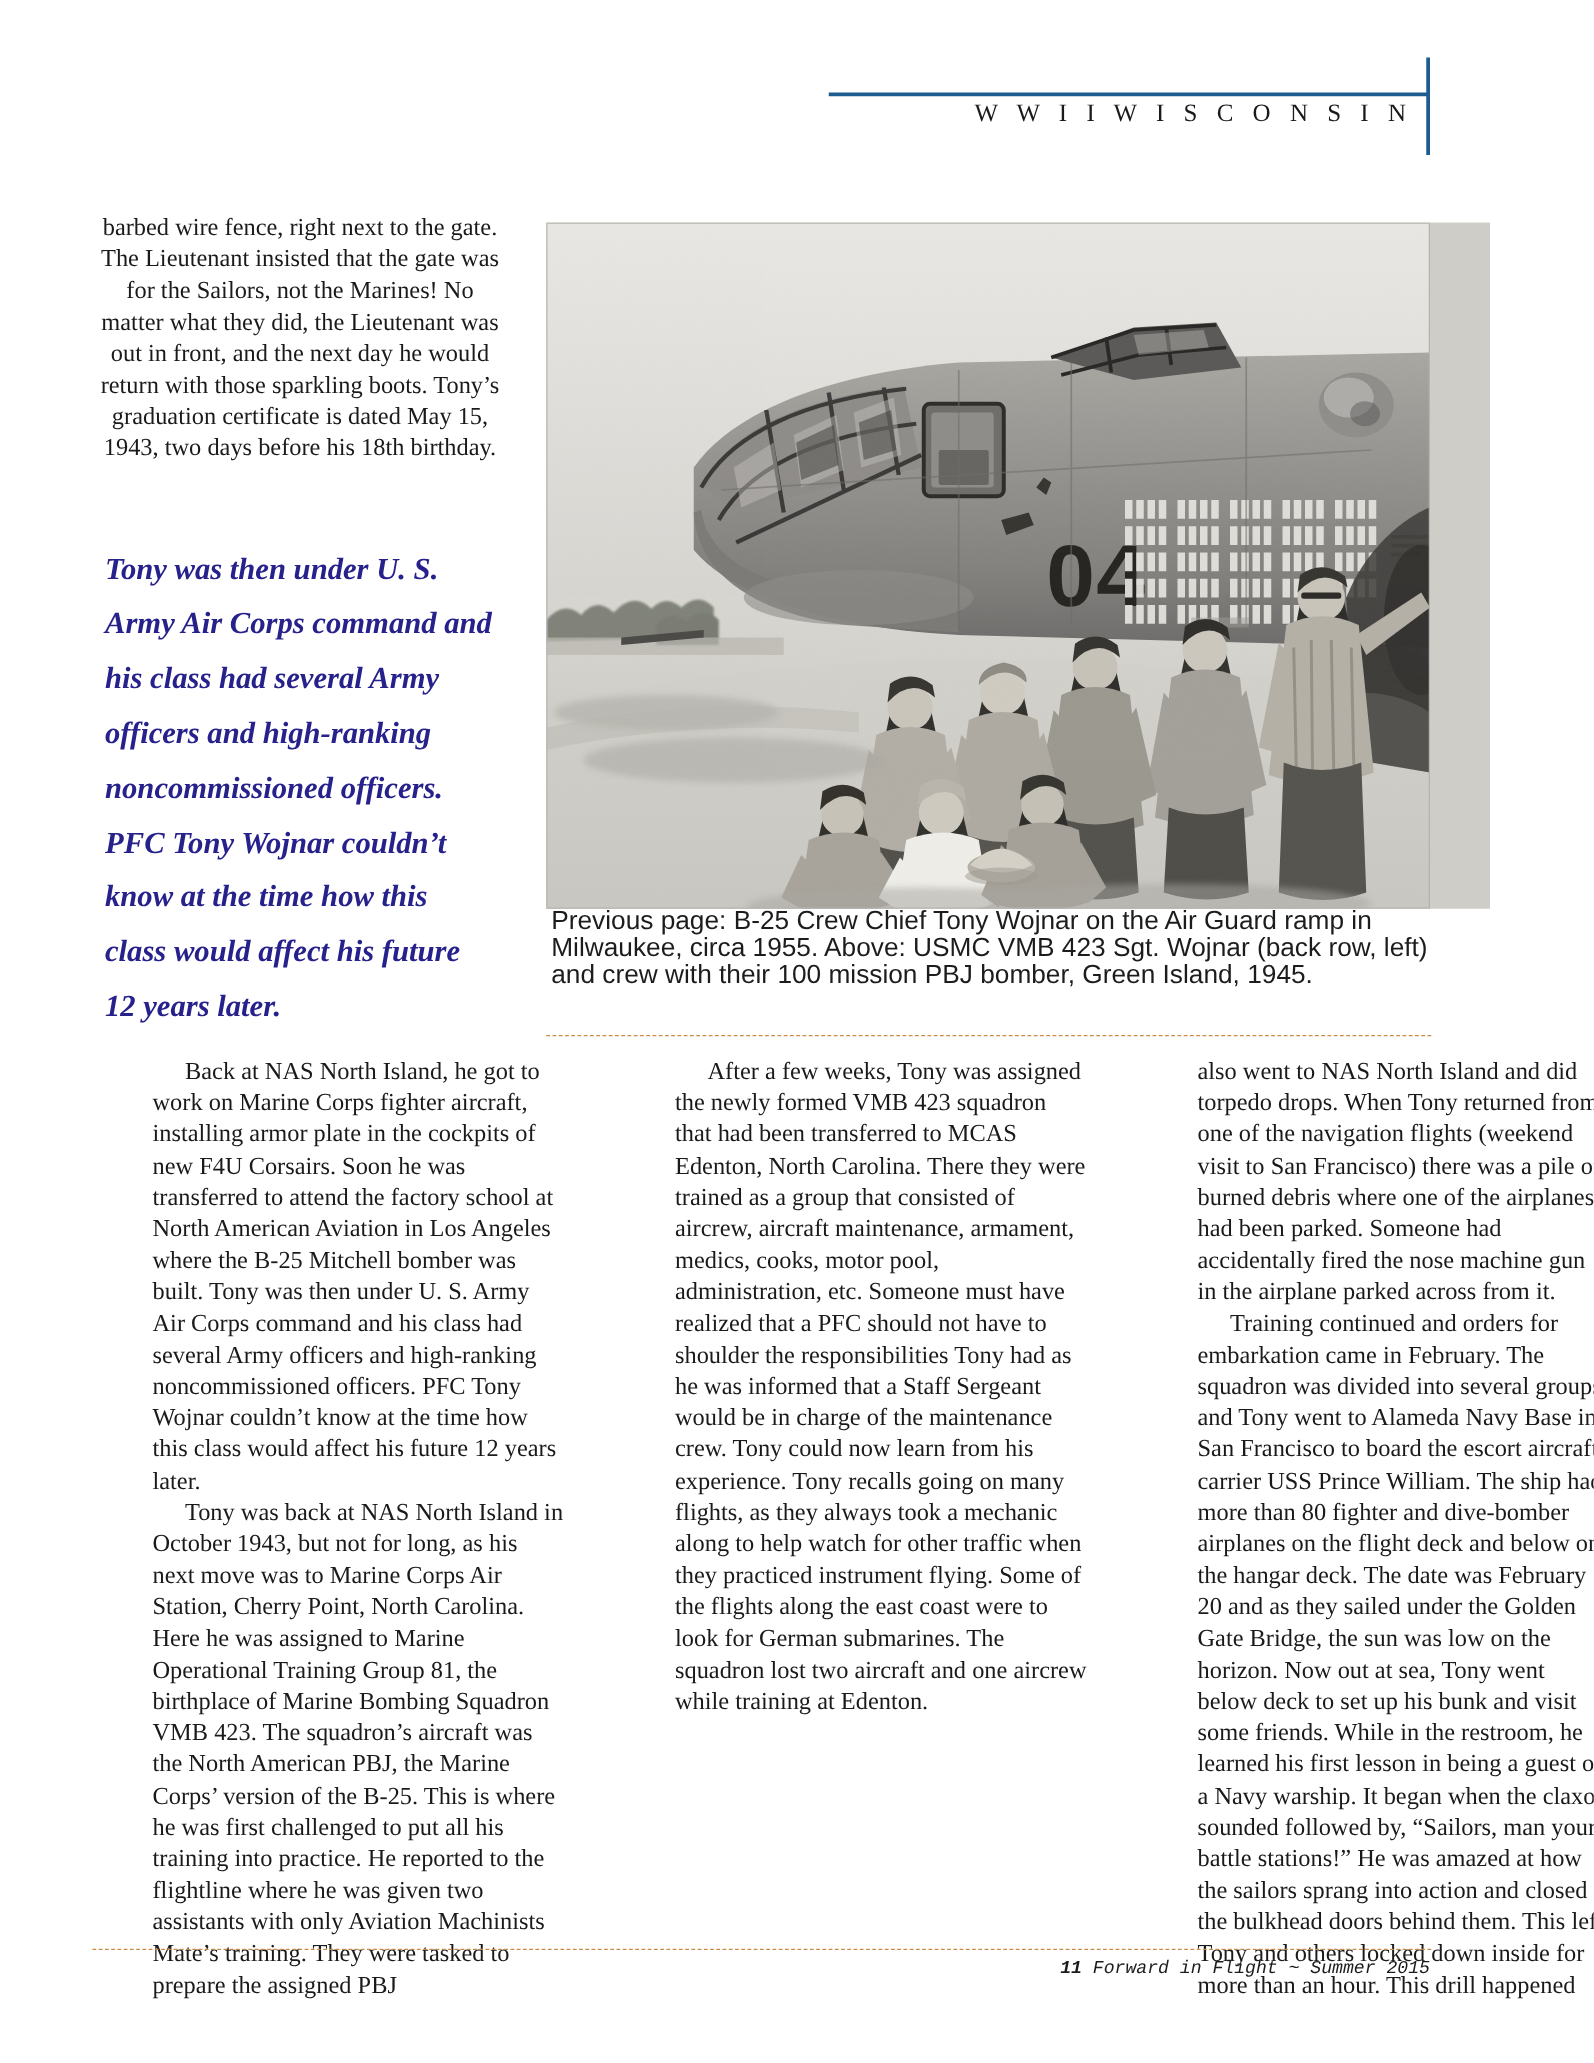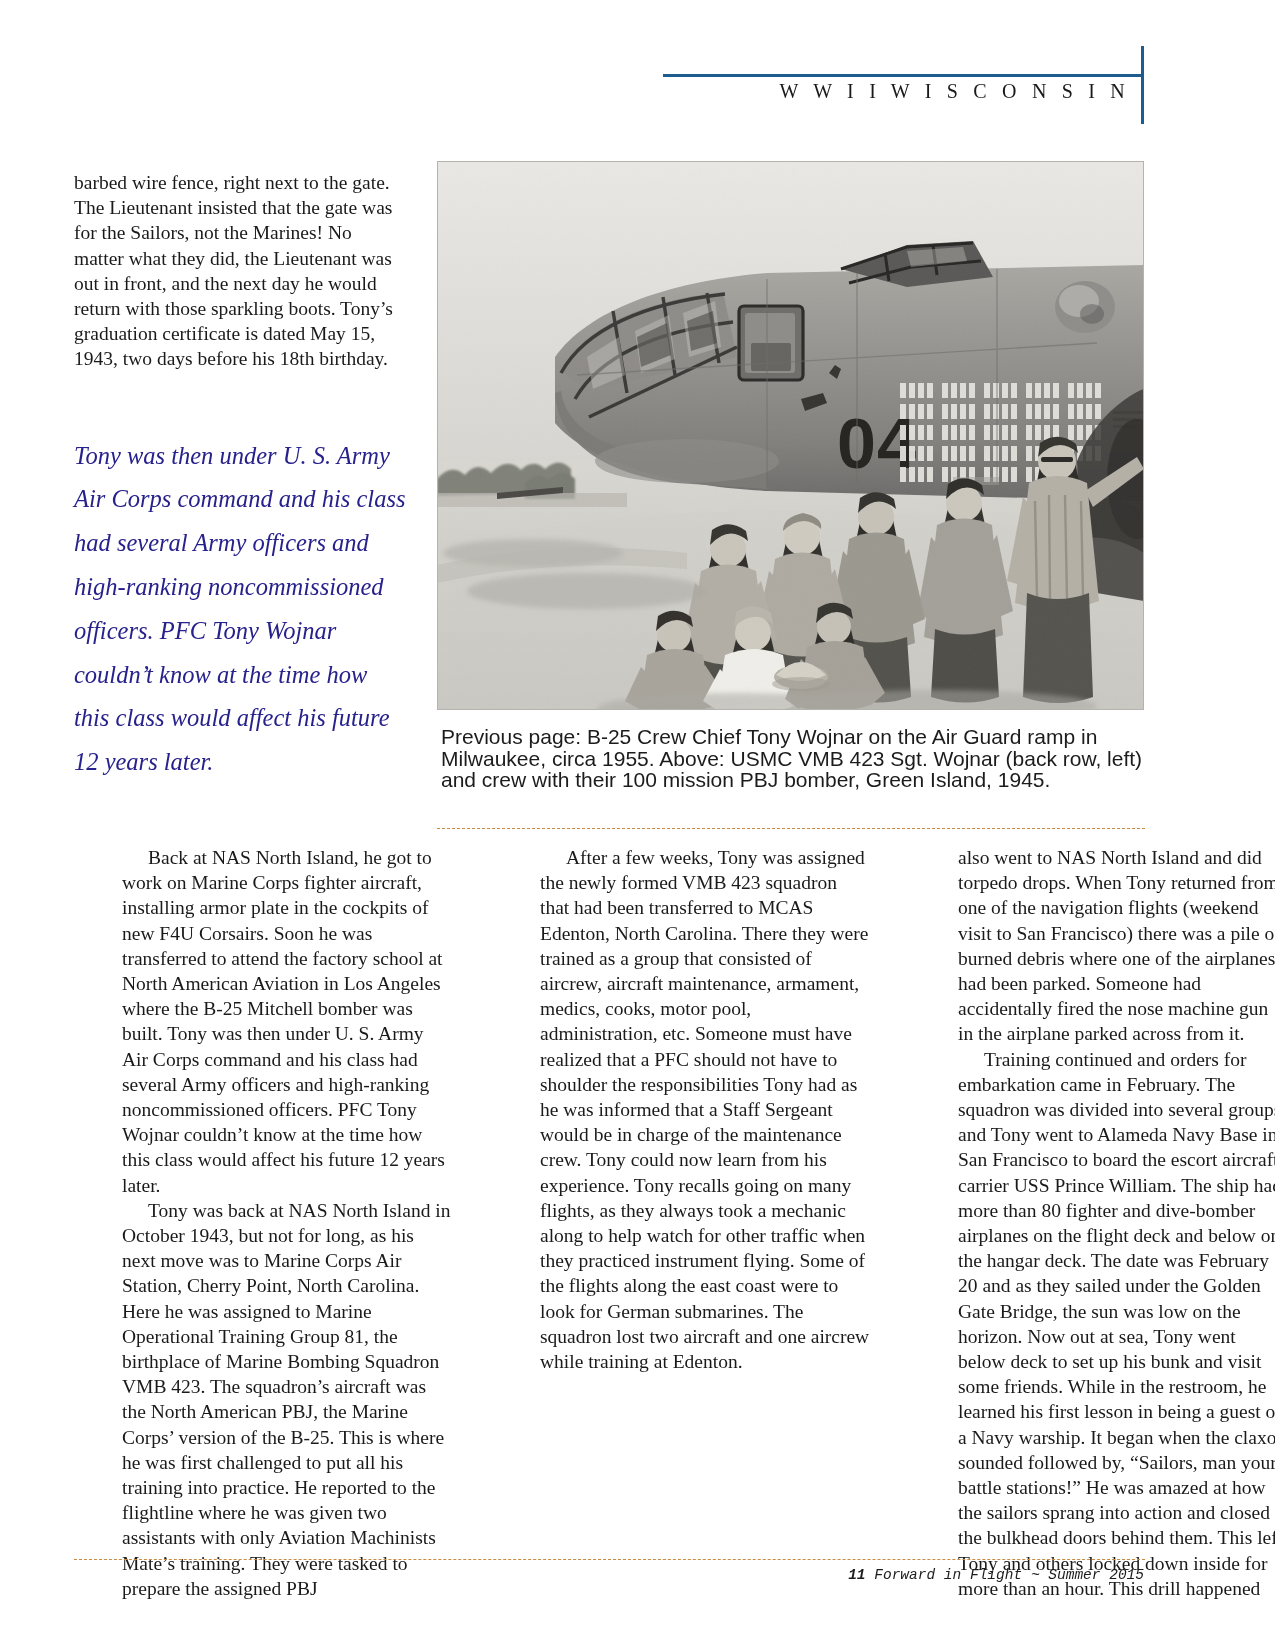--- a/index.html
+++ b/index.html
@@ -56,45 +56,46 @@
   
   .top-left-col {
     position: absolute;
     left: 74px;
     top: 170px;
     width: 332px;
   }
   .intro-para {
     font-size: 19.5px;
     line-height: 25.2px;
-    text-align: left;
+    text-align: center;
     margin: 0;
     hyphens: manual;
   }
   .pull-quote {
-    margin: 0;
+    margin: 10px;
     margin-top: 62px;
     font-family: "Liberation Serif", serif;
-    font-weight: normal;
+    font-weight: bold;
     font-style: italic;
     font-size: 24.5px;
     line-height: 43.8px;
     color: #27218c;
     text-align: left;
   }
 
   
   .photo-frame {
     position: absolute;
     left: 437px;
-    top: 161px;
+    top: 178px;
     width: 707px;
     height: 549px;
     overflow: hidden;
     background: #cfcdc8;
+    padding-left: 48px;
   }
   .photo-canvas {
     position: absolute;
     left: 0;
     top: 0;
     width: 707px;
     height: 549px;
     display: block;
   }
 

